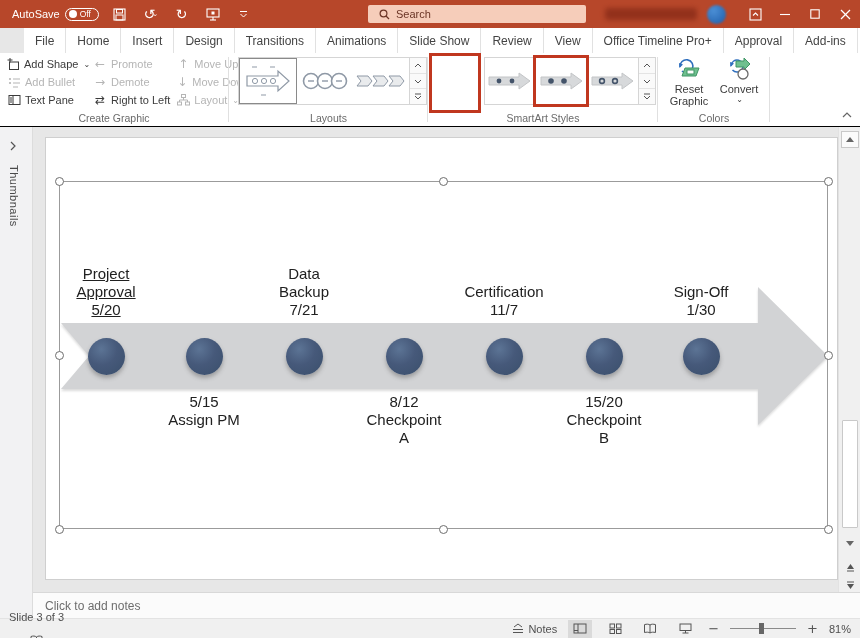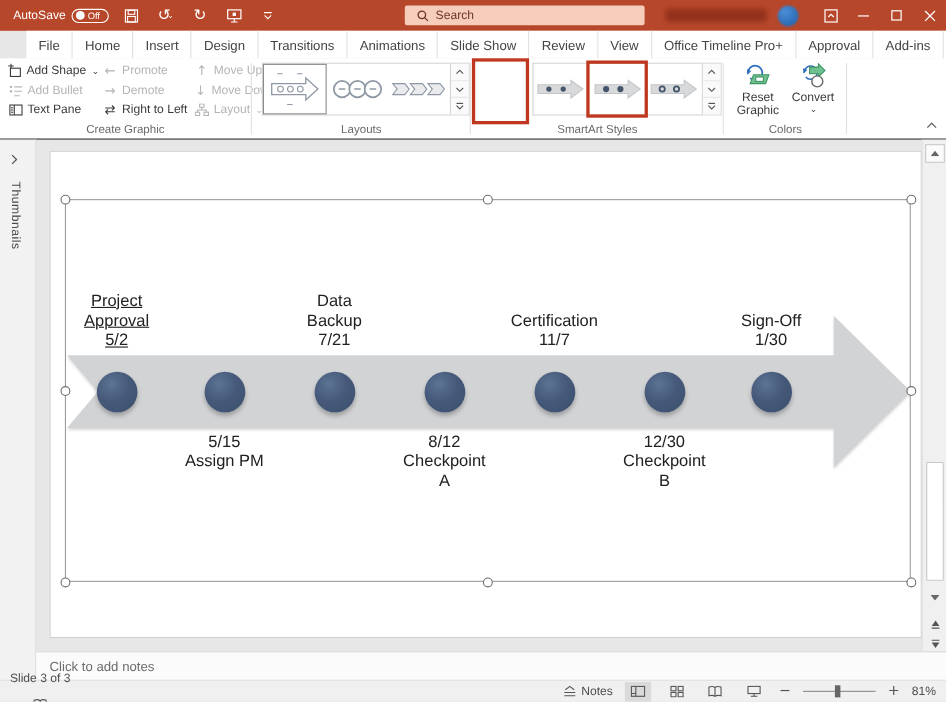--- a/index.html
+++ b/index.html
@@ -436,42 +436,42 @@
           <div class="dot" style="left: 239.5px; top: 199.5px;"></div>
           <div class="dot" style="left: 339.5px; top: 199.5px;"></div>
           <div class="dot" style="left: 439.5px; top: 199.5px;"></div>
           <div class="dot" style="left: 539.5px; top: 199.5px;"></div>
           <div class="dot" style="left: 636.5px; top: 199.5px;"></div>
         </div>
       <div id="milestones">
           <div class="milestone top" style="left: 60px; bottom: 260px; text-decoration: underline;">
             <div>Project</div>
             <div>Approval</div>
-            <div>5/2</div>
+            <div>5/20</div>
           </div>
           <div class="milestone bottom" style="left: 158px; top: 255px;">
             <div>5/15</div>
             <div>Assign PM</div>
           </div>
           <div class="milestone top" style="left: 258px; bottom: 260px;">
             <div>Data</div>
             <div>Backup</div>
             <div>7/21</div>
           </div>
           <div class="milestone bottom" style="left: 358px; top: 255px;">
             <div>8/12</div>
             <div>Checkpoint</div>
             <div>A</div>
           </div>
           <div class="milestone top" style="left: 458px; bottom: 260px;">
             <div>Certification</div>
             <div>11/7</div>
           </div>
           <div class="milestone bottom" style="left: 558px; top: 255px;">
-            <div>12/30</div>
+            <div>15/20</div>
             <div>Checkpoint</div>
             <div>B</div>
           </div>
           <div class="milestone top" style="left: 655px; bottom: 260px;">
             <div>Sign-Off</div>
             <div>1/30</div>
           </div>
         </div>
       <div class="sel-rect"></div>
       <div id="handles">

